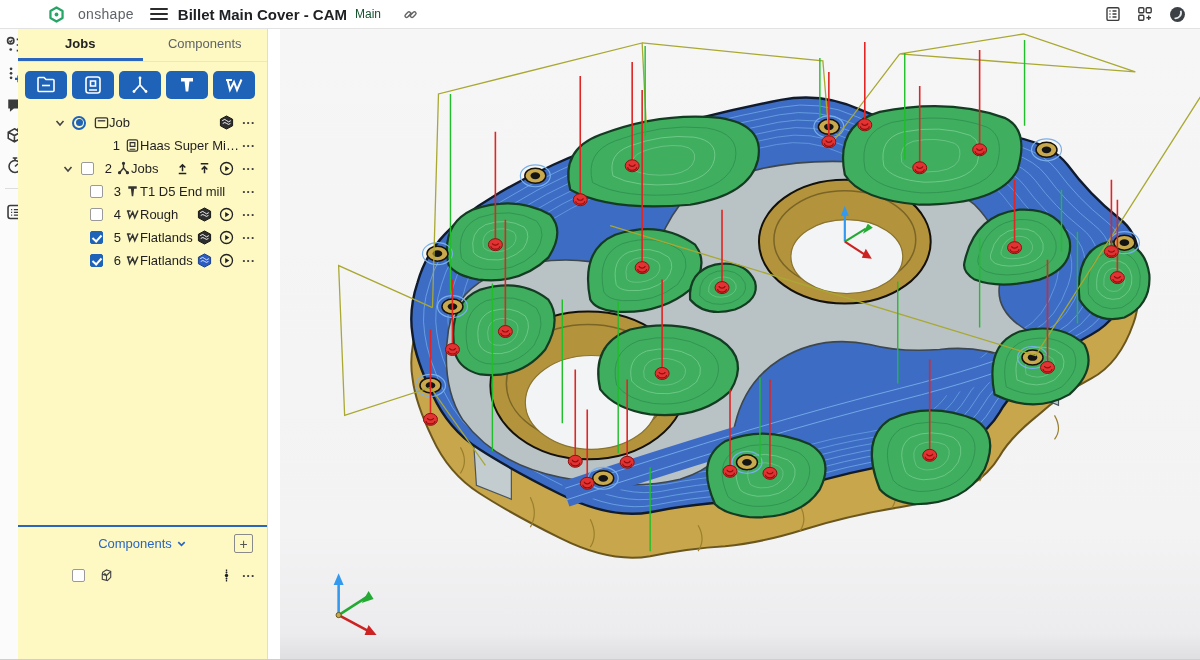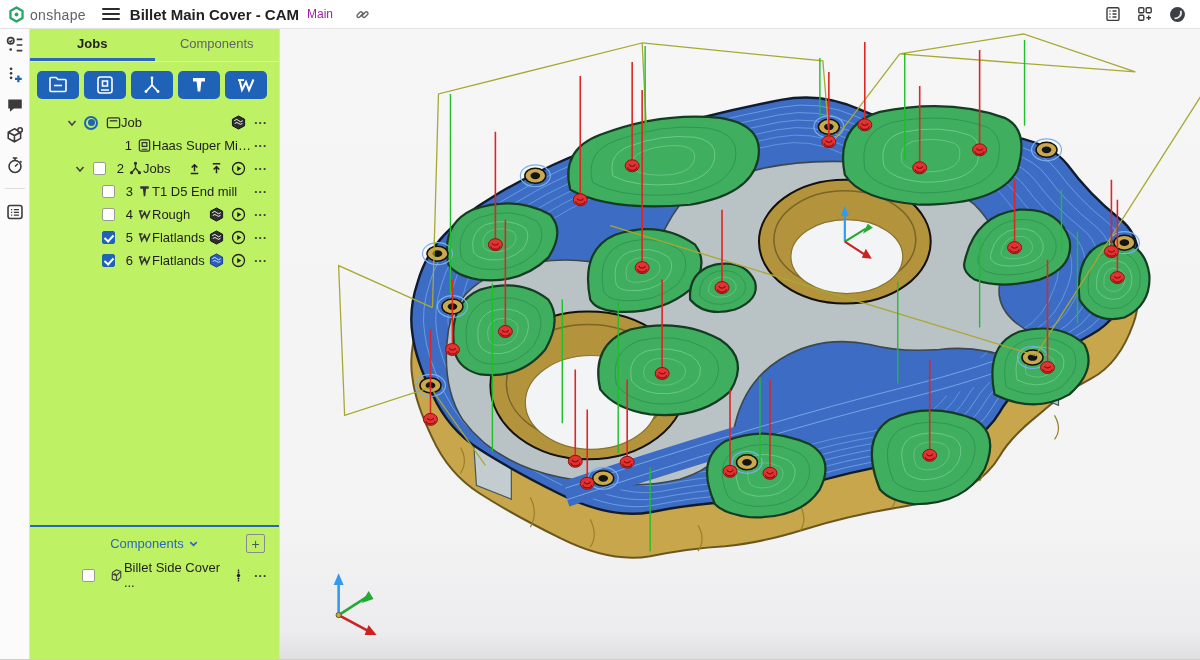--- a/index.html
+++ b/index.html
@@ -1,35 +1,35 @@
 <!DOCTYPE html>
 <html><head>
 <meta charset="utf-8">
 <style>
   html,body{margin:0;padding:0;background:#e9e9ea;}
   .app{position:relative;width:1200px;height:660px;background:#fff;font-family:"Liberation Sans",sans-serif;
        font-size:13px;color:#1f1f1f;overflow:hidden;border-bottom:1px solid #cfcfcf;box-sizing:border-box;}
   
   .topbar{position:absolute;top:0;left:0;right:0;height:28px;background:#fff;border-bottom:1px solid #e2e2e2;
           display:flex;align-items:center;z-index:5;}
-  .logo{display:flex;align-items:flex-end;gap:5px;padding:0 10px 0 8px;cursor:pointer;}
+  .logo{display:flex;align-items:center;gap:13px;padding:0 10px 0 8px;cursor:pointer;margin-left:40px;}
   .logo-text{color:#5f6368;font-size:14px;letter-spacing:.3px;}
   .burger{width:18px;height:12px;display:flex;flex-direction:column;justify-content:space-between;margin:0 10px 0 6px;}
   .burger i{display:block;height:2.4px;background:#2c2c2c;border-radius:1px;}
   .doc-title{font-size:15px;font-weight:700;color:#202124;margin-right:8px;white-space:nowrap;}
-  .branch{color:#a21caf;font-size:12px;margin-right:20px;}
+  .branch{color:#14532d;font-size:12px;margin-right:20px;}
   .topbar-right{margin-left:auto;display:flex;align-items:center;gap:14px;padding-right:14px;}
   .tb-icon{width:18px;height:18px;display:inline-flex;align-items:center;justify-content:center;cursor:pointer;}
   
   .rail{position:absolute;top:28px;left:0;bottom:0;width:30px;background:#fbfbfb;border-right:1px solid #e0e0e0;
         display:flex;flex-direction:column;align-items:center;padding-top:8px;box-sizing:border-box;gap:12px;}
   .rail .ri{width:18px;height:18px;cursor:pointer;}
   .rail hr{width:20px;border:none;border-top:1px solid #ddd;margin:2px 0;}
   
-  .panel{position:absolute;top:28px;left:30px;bottom:0;width:250px;background:#bef264;border-right:1px solid #ddd;box-sizing:border-box;}
+  .panel{position:absolute;top:28px;left:18px;bottom:0;width:250px;background:#fef9c3;border-right:1px solid #ddd;box-sizing:border-box;}
   .tabs{display:flex;height:33px;border-bottom:1px solid #e4e4e4;}
   .tab{flex:1;display:flex;align-items:center;justify-content:center;color:#5f6368;cursor:pointer;
        border-bottom:3px solid transparent;box-sizing:border-box;font-size:13px;}
   .tab.active{color:#222;font-weight:700;border-bottom-color:#2a66c0;}
   .ptools{display:flex;gap:5px;padding:9px 0 8px 7px;}
   .pbtn{width:42px;height:28px;background:#1e63b8;border-radius:5px;display:flex;align-items:center;justify-content:center;cursor:pointer;}
   .tree{padding-top:4px;}
   .trow{display:flex;align-items:center;height:23px;cursor:default;}
   .trow .lbl{white-space:nowrap;}
   .trow .num{width:10px;text-align:right;color:#202020;}
@@ -356,21 +356,20 @@
         </span>
         <span class="plusbox">+</span>
       </div>
       <div class="comp-row">
         <span class="sp" style="width:54px"></span>
         <span class="cbx"></span>
         <span class="sp" style="width:14px"></span>
         <svg class="mini" viewBox="0 0 16 16" fill="none" stroke="#444" stroke-width="1.2">
           <path d="M4,4.5 L8,2 L12.5,3.5 V10 L9,13.5 L3.5,12 V6.5 Z M3.5,6.5 L8,8 L12.5,3.5 M8,8 V13.5 M8,8 L5.8,5.6"></path>
           </svg>
-        <span class="lbl ell" style="max-width:110px">Billet Side Cover ...</span>
         <span class="rt">
           <svg class="mini" viewBox="0 0 16 16">
             <path d="M8,1.5 v2 M8,12.5 v2" stroke="#222" stroke-width="1.4"></path>
             <circle cx="8" cy="4.8" r="1" fill="#222"></circle>
               <circle cx="8" cy="11.2" r="1" fill="#222"></circle>
             <circle cx="8" cy="8" r="1.8" fill="#222"></circle>
             </svg>
           <span class="dots"></span>
         </span>
       </div>

